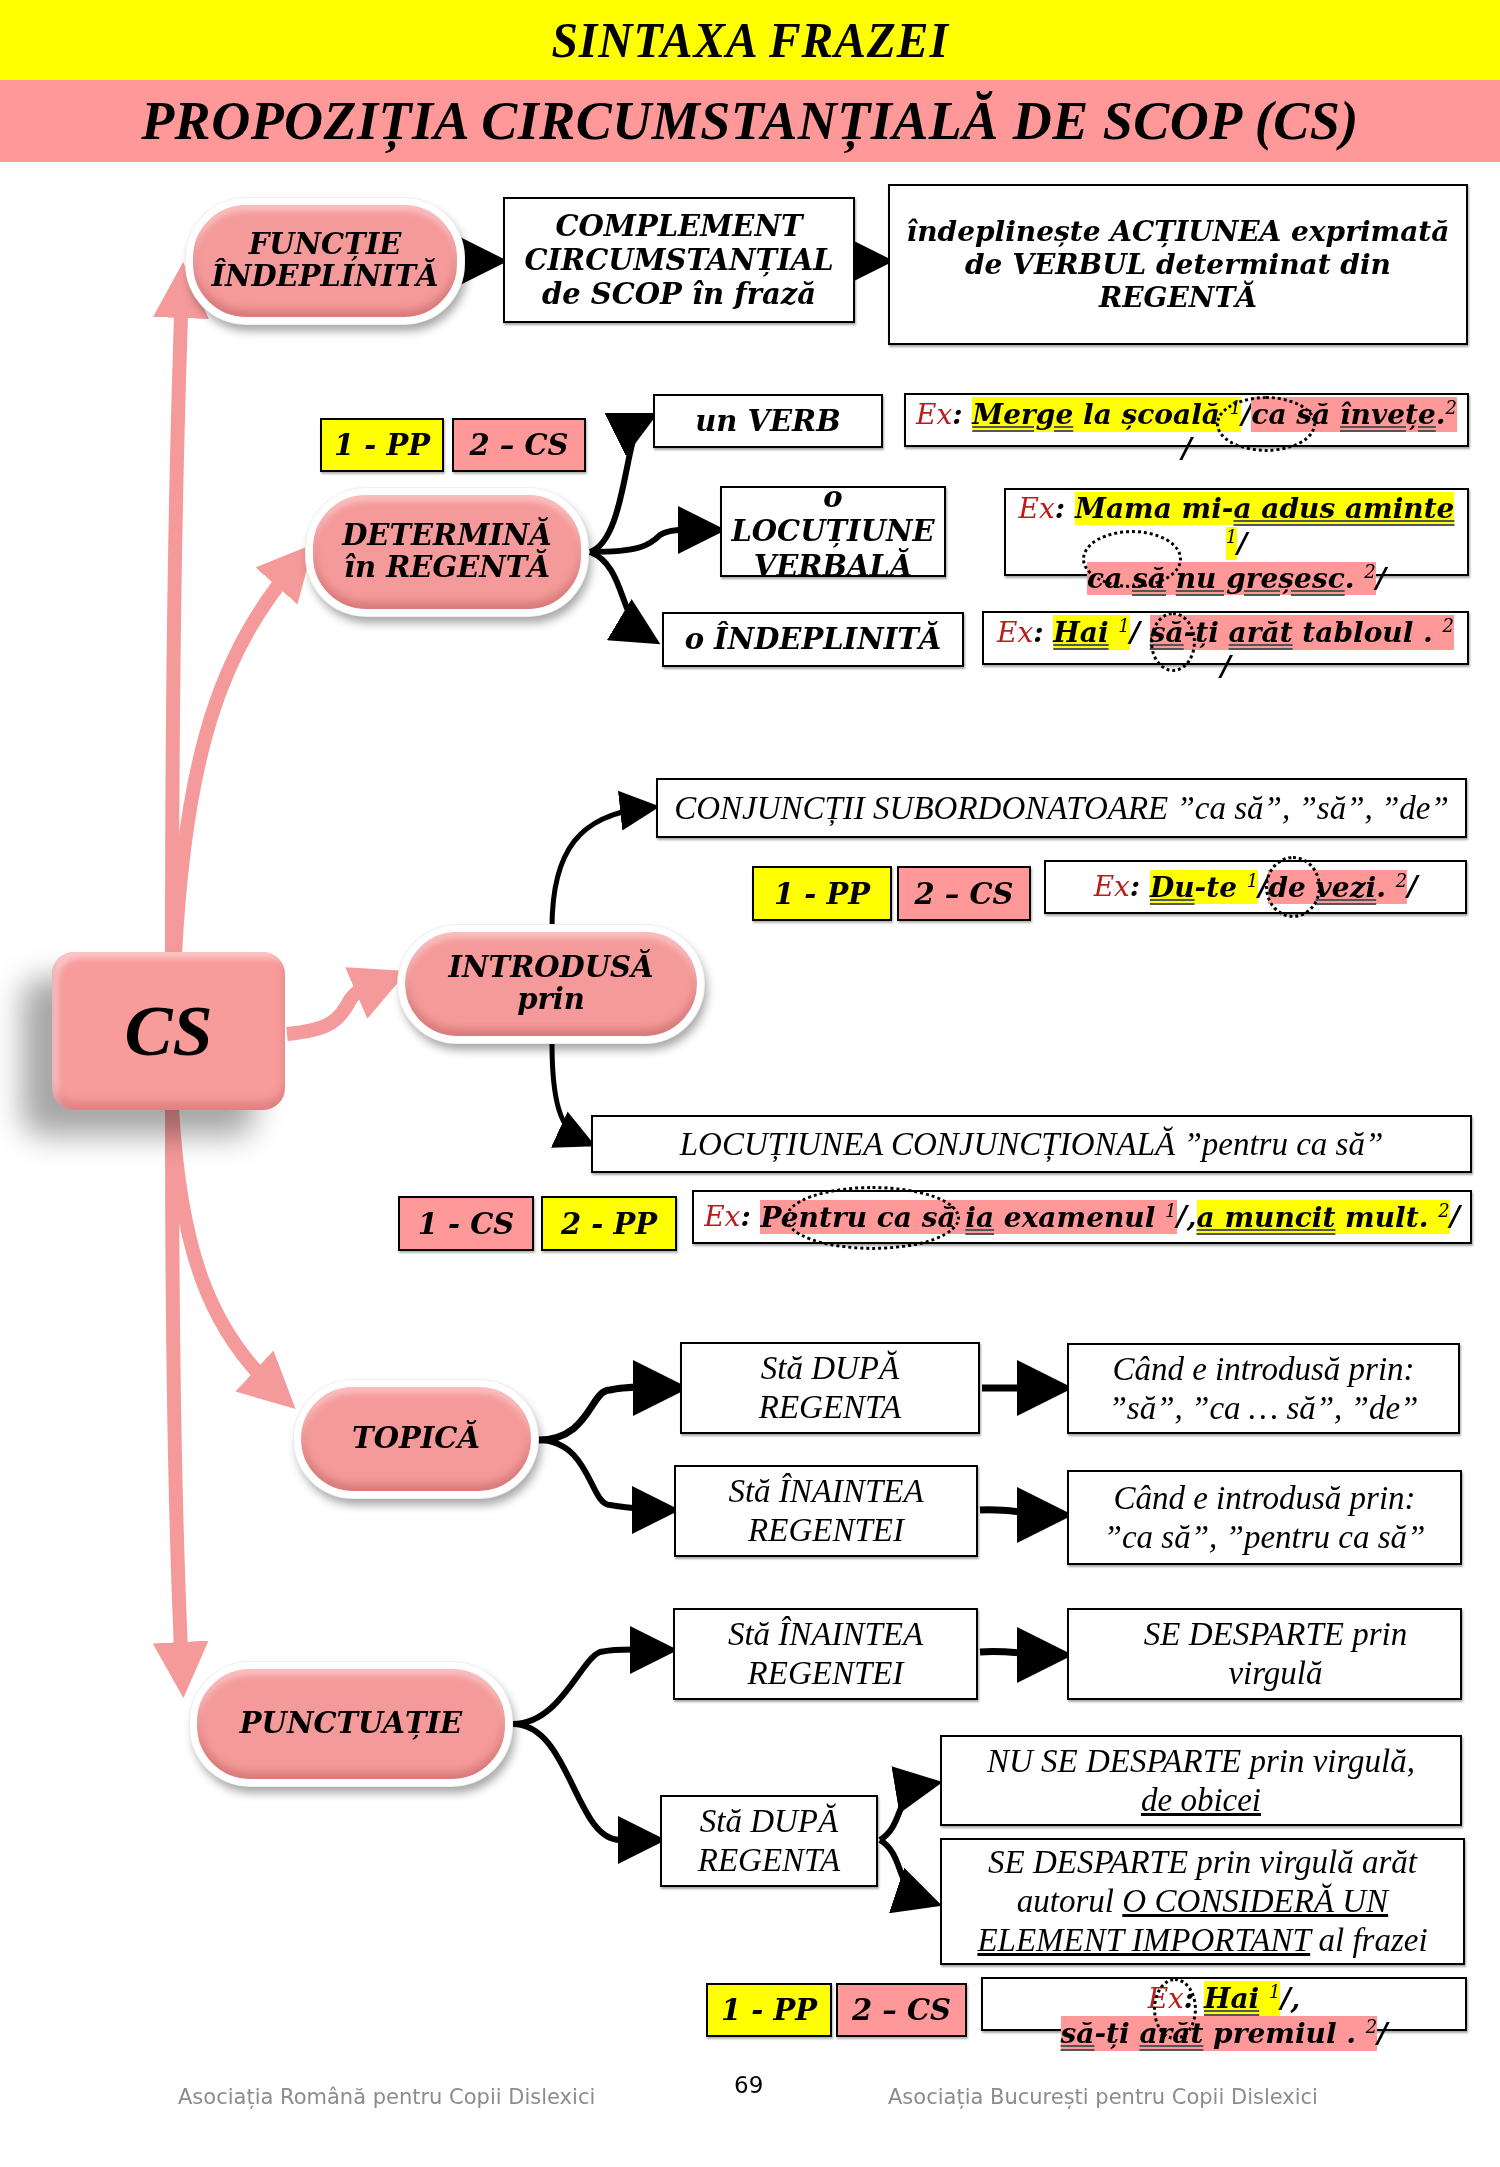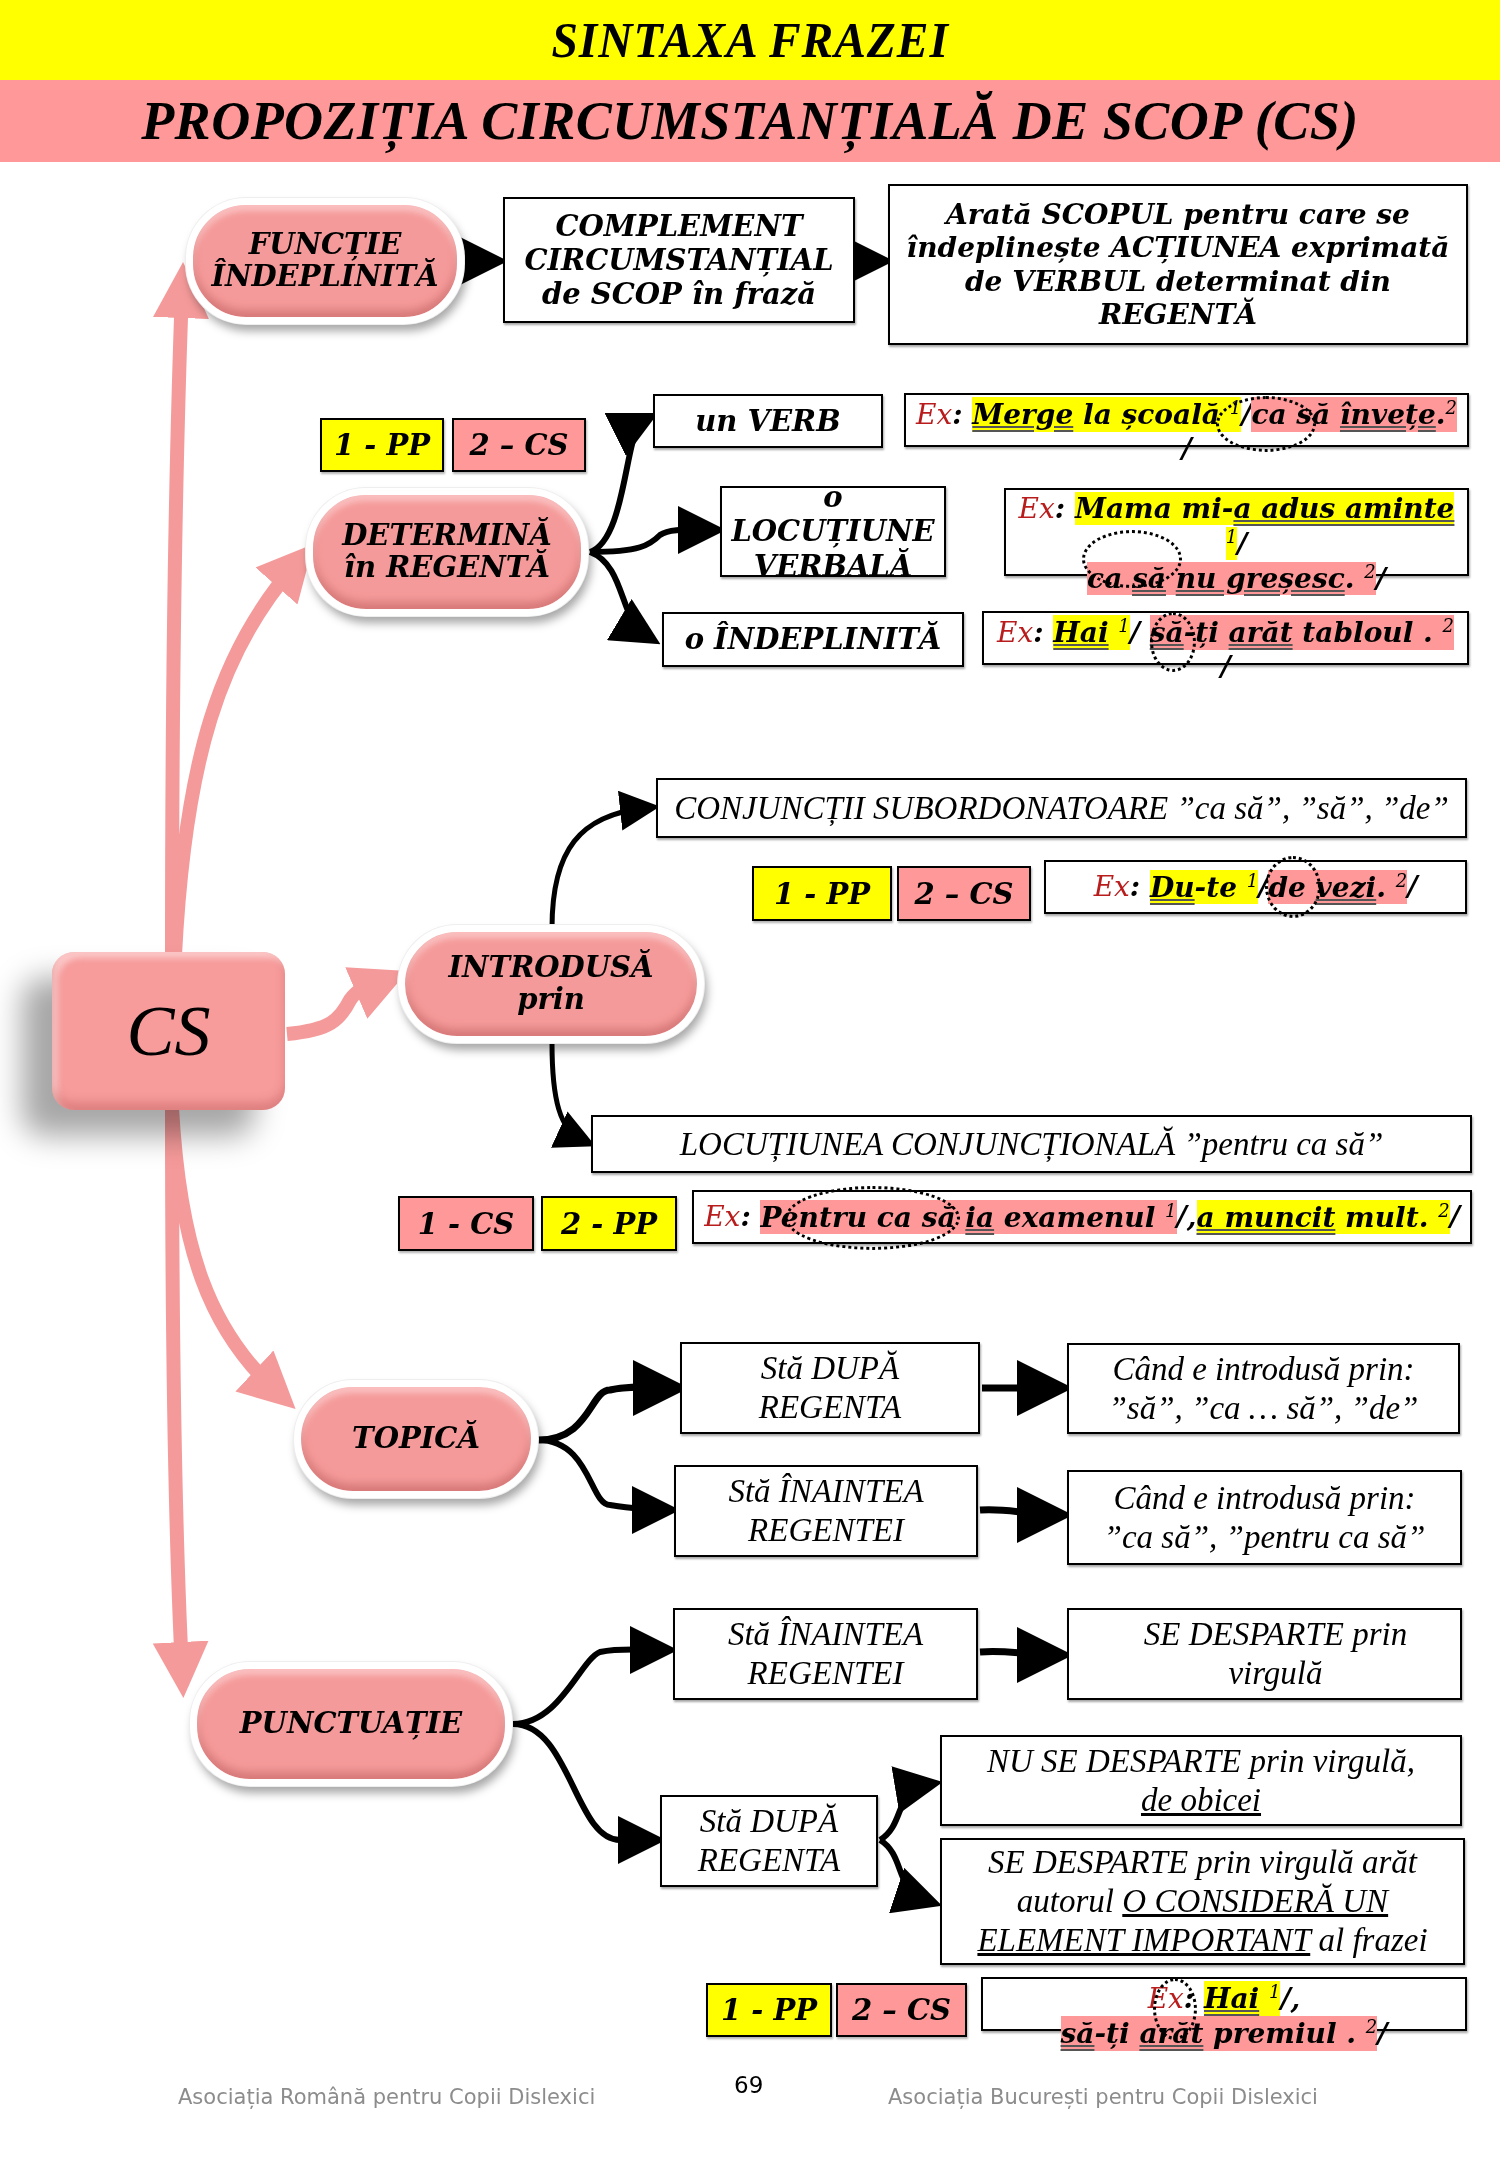--- a/index.html
+++ b/index.html
@@ -23,21 +23,21 @@
   .pill { position: absolute; border-radius: 60px; background: #f59a9a;
     border: 7px solid #ffffff;
     box-shadow: 0 0 0 1px #eeeeee, 3px 7px 10px rgba(0,0,0,0.35), inset 0 -7px 8px rgba(160,60,60,0.35), inset 0 6px 6px rgba(255,220,220,0.6);
     display: flex; align-items: center; justify-content: center; text-align: center;
     font-style: italic; font-weight: bold; font-size: 29px; line-height: 1.1; }
 
   .cs-node { position: absolute; left: 52px; top: 952px; width: 233px; height: 158px;
     background: #f79b9b; border-radius: 22px;
     box-shadow: -30px 26px 30px rgba(0,0,0,0.35), inset 0 -8px 10px rgba(180,80,80,0.35), inset 6px 6px 6px rgba(255,230,230,0.6);
     display: flex; align-items: center; justify-content: center;
-    font-style: italic; font-weight: normal; font-size: 72px; font-family: "Liberation Serif", serif; }
+    font-style: italic; font-weight: bold; font-size: 72px; font-family: "Liberation Serif", serif; }
 
   
   .box { position: absolute; border: 2.5px solid #000; background: #fff;
     box-shadow: 1px 2px 2px rgba(0,0,0,0.35);
     display: flex; align-items: center; justify-content: center; text-align: center;
     font-style: italic; font-weight: bold; font-size: 29px; line-height: 1.18; padding: 4px 10px; }
   .box.narrow { font-family: "Liberation Serif", serif; font-weight: normal; font-size: 33px; }
   .box.narrow b, .box.narrow span { font-weight: normal; }
 
   .badge { position: absolute; border: 2.5px solid #000; display: flex; align-items: center; justify-content: center;
@@ -121,21 +121,20 @@
 </div>
 <div class="box" style="left:503px;top:197px;width:352px;height:126px;">
   <div>
     <div>COMPLEMENT</div>
     <div>CIRCUMSTANȚIAL</div>
     <div>de SCOP în frază</div>
   </div>
 </div>
 <div class="box" style="left:888px;top:184px;width:580px;height:161px;font-size:28px;">
   <div>
-    <div>Arată SCOPUL pentru care se</div>
     <div>îndeplinește ACȚIUNEA exprimată</div>
     <div>de VERBUL determinat din</div>
     <div>REGENTĂ</div>
   </div>
 </div>
 
 <div class="badge y" style="left:320px;top:412px;width:124px;height:54px;">1 - PP</div>
 <div class="badge p" style="left:452px;top:412px;width:134px;height:54px;">2 – CS</div>
 
 <div class="pill" style="left:306px;top:488px;width:282px;height:128px;">

